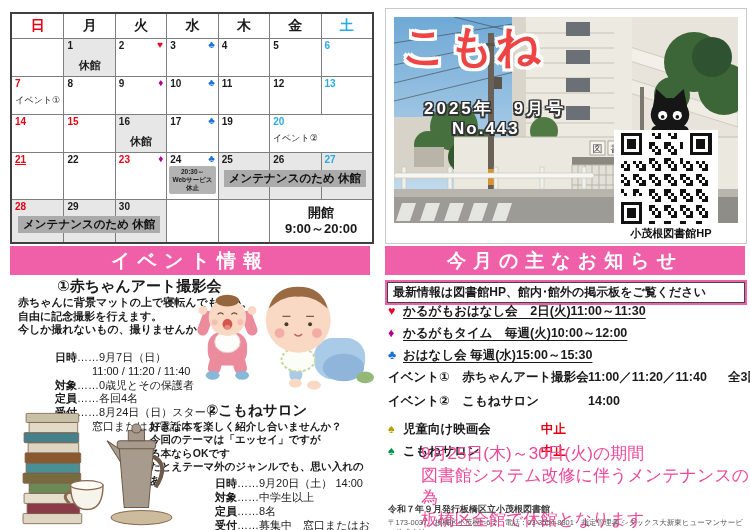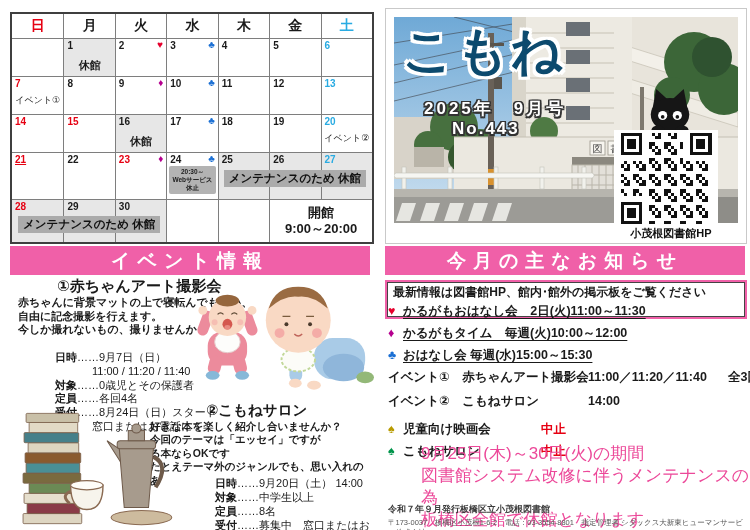--- a/index.html
+++ b/index.html
@@ -43,38 +43,38 @@
   #e2-desc{position:absolute;left:140px;top:22px;font-size:10.5px;font-weight:bold;line-height:13.4px;}
   #e2-details{position:absolute;left:205px;top:78px;font-size:11px;line-height:14px;}
   .dlab{font-weight:bold;}
   .dline.indent{padding-left:37px;}
   #babies{position:absolute;left:192px;top:272px;width:182px;height:130px;}
   #books{position:absolute;left:18px;top:406px;width:172px;height:120px;}
 
   
   .photo-card{position:absolute;left:385px;top:8px;width:360px;height:234px;border:1px solid #c9c9c9;background:#fff;}
   .photo-wrap{position:absolute;left:8px;top:8px;width:344px;height:206px;overflow:hidden;}
-  .m-title{position:absolute;left:16px;top:8px;font-size:51px;font-weight:bold;color:#0c4a6e;letter-spacing:2px;
+  .m-title{position:absolute;left:16px;top:8px;font-size:44px;font-weight:bold;color:#ef4444;letter-spacing:2px;
            text-shadow:-3px -3px 0 #fff,3px -3px 0 #fff,-3px 3px 0 #fff,3px 3px 0 #fff,
                        -3px 0 0 #fff,3px 0 0 #fff,0 -3px 0 #fff,0 3px 0 #fff;}
   .m-issue{position:absolute;left:38px;top:88px;font-size:17px;font-weight:bold;color:#fff;letter-spacing:3px;
            text-shadow:-1.5px -1.5px 0 #333,1.5px -1.5px 0 #333,-1.5px 1.5px 0 #333,1.5px 1.5px 0 #333,
                        -1.5px 0 0 #333,1.5px 0 0 #333,0 -1.5px 0 #333,0 1.5px 0 #333;}
   .m-no{position:absolute;left:66px;top:110px;font-size:17px;font-weight:bold;color:#fff;letter-spacing:2px;
         text-shadow:-1.5px -1.5px 0 #333,1.5px -1.5px 0 #333,-1.5px 1.5px 0 #333,1.5px 1.5px 0 #333,
                     -1.5px 0 0 #333,1.5px 0 0 #333,0 -1.5px 0 #333,0 1.5px 0 #333;}
   .qr-panel{position:absolute;left:228px;top:121px;width:104px;height:97px;background:#fff;}
   .qr-panel svg{position:absolute;left:4px;top:3px;width:96px;height:91px;}
   .cat{position:absolute;left:256px;top:79px;width:56px;height:44px;}
   .qr-caption{position:absolute;left:222px;top:217px;width:126px;text-align:center;
               font-size:11px;font-weight:bold;color:#111;}
 
   
   .notice-box{position:absolute;left:385px;top:280px;width:348px;border:2px solid #f060a8;
-              box-shadow:inset 0 0 0 1px #444;padding:2px 4px 16px 6px;font-size:12px;font-weight:bold;}
+              box-shadow:inset 0 0 0 1px #444;padding:2px 4px 2px 6px;font-size:12px;font-weight:bold;}
   #ann-list{position:absolute;left:388px;top:303px;width:356px;font-size:12.5px;font-weight:bold;}
   .ann-item{margin-bottom:5px;white-space:nowrap;}
   .asuit{display:inline-block;width:15px;}
   .u{text-decoration:underline;text-underline-offset:3px;}
   .albl{display:inline-block;width:200px;}
   .atime{display:inline-block;width:140px;}
   .aw{display:inline-block;width:112px;}
   .cancel{color:#e60012;font-weight:bold;margin-left:26px;}
   .closure{position:absolute;left:421px;top:443px;font-size:17px;line-height:22px;color:#ec4899;}
   .foot{position:absolute;left:388px;top:503px;color:#3c3c3c;}
@@ -154,23 +154,20 @@
           <div class="cell">
             <span class="day" style="color: rgb(230, 0, 18);">15</span>
           </div>
           <div class="cell gray">
             <span class="day" style="color: rgb(26, 26, 26);">16</span>
             <div class="note">休館</div>
           </div>
           <div class="cell">
             <span class="day" style="color: rgb(26, 26, 26);">17</span>
             <span class="csuit" style="color: rgb(26, 111, 212);">♣</span>
-          </div>
-          <div class="cell">
-            <span class="day" style="color: rgb(26, 26, 26);">18</span>
           </div>
           <div class="cell">
             <span class="day" style="color: rgb(26, 26, 26);">19</span>
           </div>
           <div class="cell">
             <span class="day" style="color: rgb(41, 171, 226);">20</span>
             <div class="note2">イベント②</div>
           </div>
         </div>
         <div class="week" style="height: 46px;">

